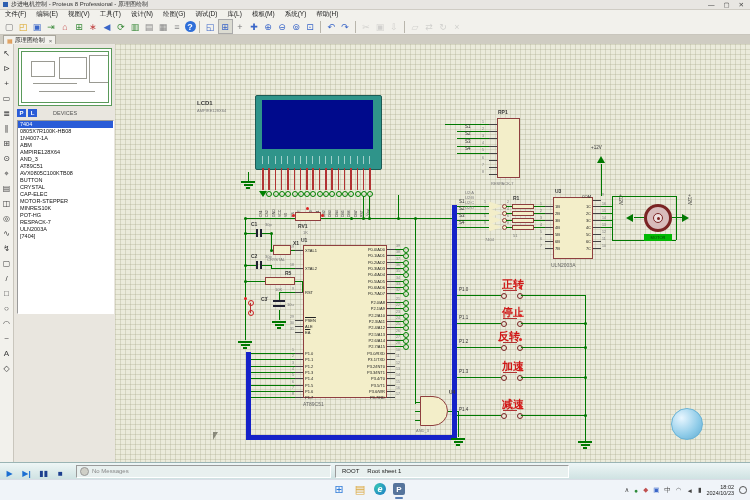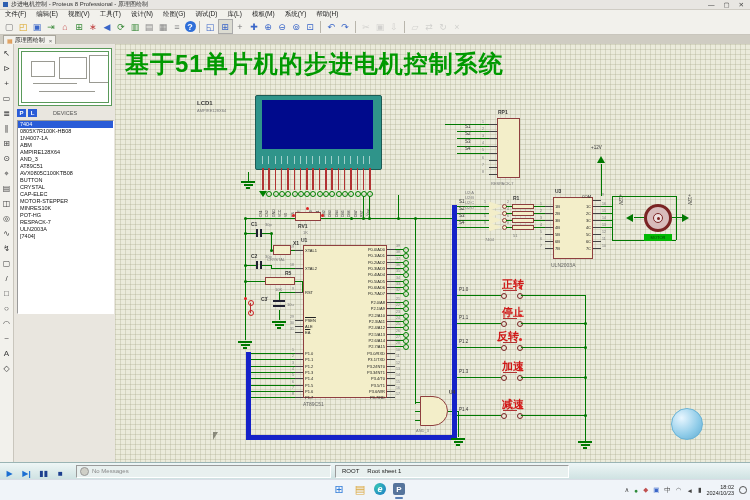--- a/index.html
+++ b/index.html
@@ -197,21 +197,20 @@
           <div class="ditem">CAP-ELEC</div>
           <div class="ditem">MOTOR-STEPPER</div>
           <div class="ditem">MINRES10K</div>
           <div class="ditem">POT-HG</div>
           <div class="ditem">RESPACK-7</div>
           <div class="ditem">ULN2003A</div>
           <div class="ditem">[7404]</div>
         </div>
     </div>
     <div id="canvas">
-        <div class="sctext banner" style="left: 10px; top: 4px;">基于51单片机的步进电机控制系统</div>
         <div class="wire wg" style="left: 130px; top: 174px; width: 208px; height: 1px;"></div>
         <div class="wire wg" style="left: 130px; top: 174px; width: 1px; height: 122px;"></div>
         <div class="wire wg" style="left: 248px; top: 152px; width: 1px; height: 23px;"></div>
         <div class="wire wg" style="left: 254px; top: 152px; width: 1px; height: 23px;"></div>
         <div class="wire wg" style="left: 283px; top: 151px; width: 1px; height: 24px;"></div>
         <div class="wire wg" style="left: 130px; top: 189px; width: 11px; height: 1px;"></div>
         <div class="wire wg" style="left: 147px; top: 189px; width: 9px; height: 1px;"></div>
         <div class="wire wg" style="left: 156px; top: 189px; width: 1px; height: 18px;"></div>
         <div class="wire wg" style="left: 156px; top: 206px; width: 24px; height: 1px;"></div>
         <div class="wire wg" style="left: 130px; top: 221px; width: 11px; height: 1px;"></div>
@@ -673,21 +672,21 @@
         <div class="wire wg" style="left: 406px; top: 251px; width: 64px; height: 1px;"></div>
         <div class="sctext cnred" style="left: 372px; top: 261px; width: 52px; text-align: center;">停止</div>
         <div class="sctext net" style="left: 344px; top: 271px;">P1.1</div>
         <div class="wire wg" style="left: 342px; top: 279px; width: 44px; height: 1px;"></div>
         <div class="term" style="left: 386px; top: 277px; border-color: rgb(122, 36, 36);"></div>
         <div class="term" style="left: 402px; top: 277px; border-color: rgb(122, 36, 36);"></div>
         <div class="wire wr" style="left: 388px; top: 274px; width: 14px; height: 1.2px;"></div>
         <div class="rdot" style="left: 404px; top: 270px;"></div>
         <div class="wire wg" style="left: 406px; top: 279px; width: 64px; height: 1px;"></div>
         <div class="jdot" style="left: 469px; top: 278px;"></div>
-        <div class="sctext cnred" style="left: 352px; top: 285px; width: 52px; text-align: right;">反转</div>
+        <div class="sctext cnred" style="left: 383px; top: 285px; width: 52px; text-align: left;">反转</div>
         <div class="sctext net" style="left: 344px; top: 295px;">P1.2</div>
         <div class="wire wg" style="left: 342px; top: 303px; width: 44px; height: 1px;"></div>
         <div class="term" style="left: 386px; top: 301px; border-color: rgb(122, 36, 36);"></div>
         <div class="term" style="left: 402px; top: 301px; border-color: rgb(122, 36, 36);"></div>
         <div class="wire wr" style="left: 388px; top: 298px; width: 14px; height: 1.2px;"></div>
         <div class="rdot" style="left: 404px; top: 294px;"></div>
         <div class="wire wg" style="left: 406px; top: 303px; width: 64px; height: 1px;"></div>
         <div class="jdot" style="left: 469px; top: 302px;"></div>
         <div class="sctext cnred" style="left: 372px; top: 315px; width: 52px; text-align: center;">加速</div>
         <div class="sctext net" style="left: 344px; top: 325px;">P1.3</div>

